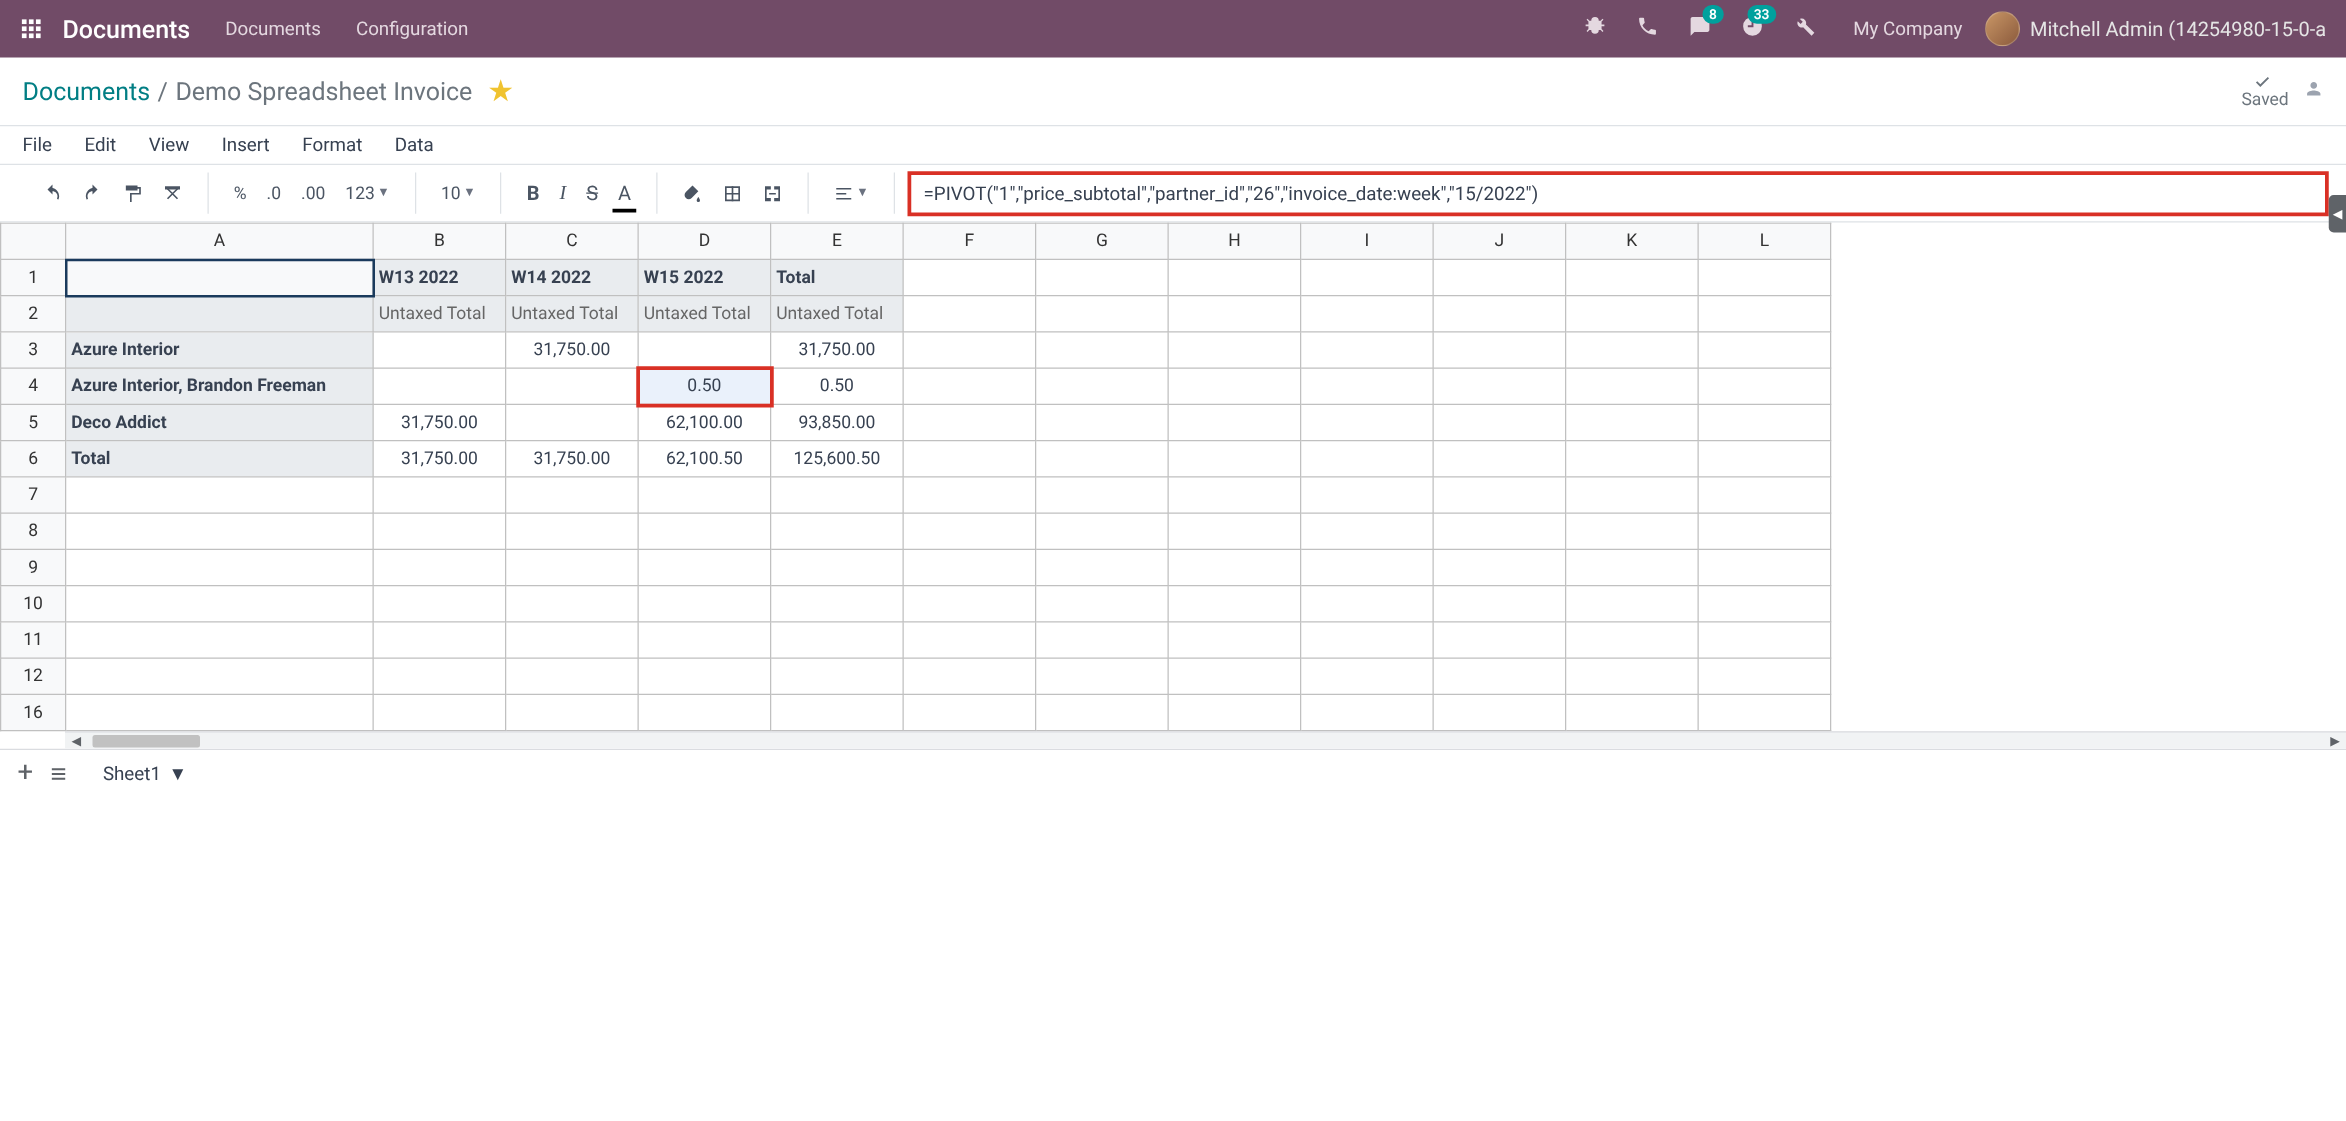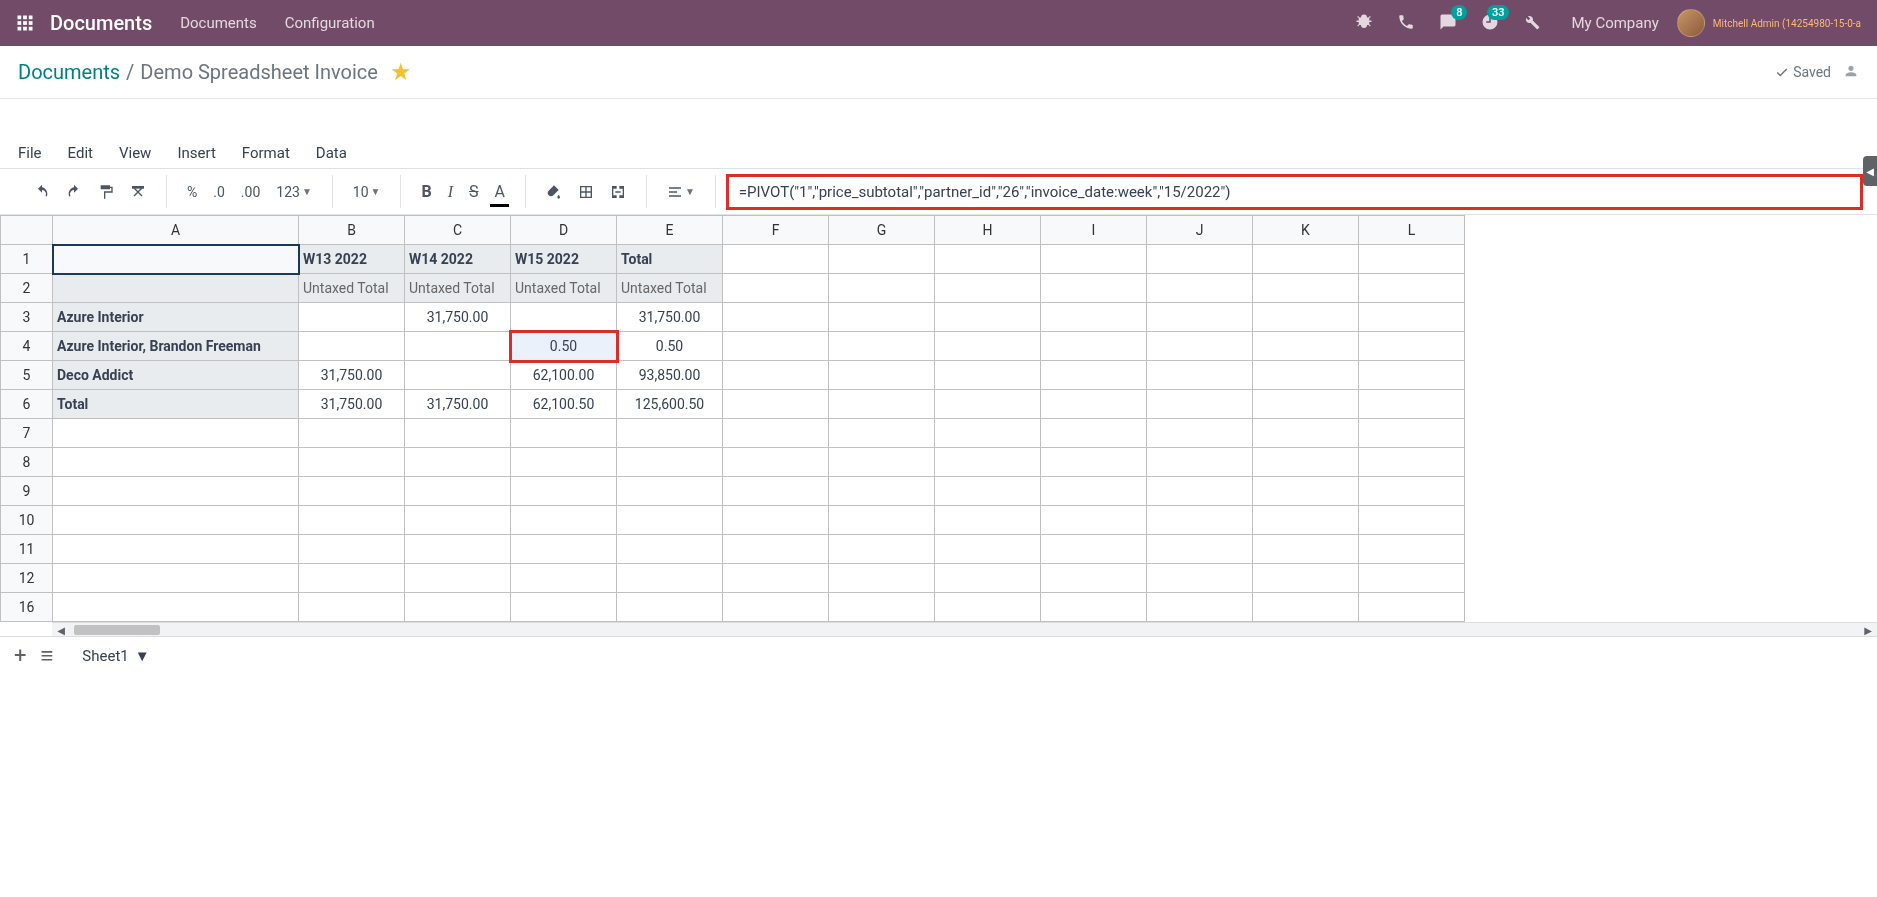--- a/index.html
+++ b/index.html
@@ -9,36 +9,36 @@
 .navbar { background: #714B67; color: #fff; height: 46px; display: flex; align-items: center; padding: 0 16px; }
 .navbar .apps-icon { width: 18px; height: 18px; margin-right: 16px; fill: #fff; }
 .navbar .app-title { font-size: 20px; font-weight: 500; margin-right: 28px; }
 .navbar .nav-link { color: #e4d8e0; font-size: 15px; margin-right: 28px; cursor: pointer; }
 .navbar .spacer { flex: 1; }
 .navbar .nav-icon { position: relative; margin: 0 12px; cursor: pointer; }
 .navbar .nav-icon svg { width: 18px; height: 18px; fill: #e4d8e0; }
 .navbar .badge { position: absolute; top: -8px; right: -10px; background: #00A09D; color: #fff; border-radius: 10px; font-size: 11px; padding: 1px 5px; font-weight: 600; }
 .navbar .company { margin: 15px 18px; color: #e4d8e0; font-size: 15px; }
 .navbar .avatar { width: 28px; height: 28px; border-radius: 50%; background: linear-gradient(135deg,#c89666,#8b5a3c); margin-right: 8px; border:1px solid #fff3; }
-.navbar .username { color: #fdba74; font-size: 10px; }
+.navbar .username { color: #e5e5e5; font-size: 16px; }
 
 
 .breadcrumb-row { display: flex; align-items: center; padding: 12px 18px; border-bottom: 1px solid #dee2e6; }
 .breadcrumb-row .bc-link { color: #017e84; font-size: 20px; cursor: pointer; }
 .breadcrumb-row .bc-sep { color: #6c757d; font-size: 20px; margin: 0 6px; }
 .breadcrumb-row .bc-current { color: #6c757d; font-size: 20px; }
 .breadcrumb-row .star { margin-left: 12px; font-size: 24px; color: #f0c330; cursor: pointer; }
 .breadcrumb-row .spacer { flex: 1; }
-.breadcrumb-row .saved { color: #6c757d; font-size: 14px; display: flex; align-items: center; }
+.breadcrumb-row .saved { color: #6c757d; font-size: 14px; display: flex; align-items: center; flex-direction: column; }
 .breadcrumb-row .saved svg { width: 14px; height: 14px; fill: #6c757d; margin-right: 4px; }
 .breadcrumb-row .user-icon { margin-left: 12px; }
 .breadcrumb-row .user-icon svg { width: 16px; height: 16px; fill: #9ca3af; }
 
 
-.menubar { display: flex; align-items: center; padding: 6px 18px; border-bottom: 1px solid #dee2e6; margin-top: 39px; }
+.menubar { display: flex; align-items: center; padding: 6px 18px; border-bottom: 1px solid #dee2e6; }
 .menubar .menu-item { font-size: 15px; color: #374151; margin-right: 26px; cursor: pointer; }
 
 
 .toolbar { display: flex; align-items: center; padding: 6px 14px; border-bottom: 1px solid #dee2e6; height: 46px; }
 .toolbar .group { display: flex; align-items: center; padding: 0 12px; border-right: 1px solid #dee2e6; height: 100%; }
 .toolbar .group:last-of-type { border-right: none; }
 .toolbar .tbtn { padding: 4px 6px; margin: 0 2px; cursor: pointer; display: flex; align-items: center; color: #4b5563; }
 .toolbar .tbtn svg { width: 16px; height: 16px; fill: #4b5563; }
 .toolbar .tbtn.txt { font-size: 14px; }
 .toolbar .bold { font-weight: 700; font-size: 16px; }

